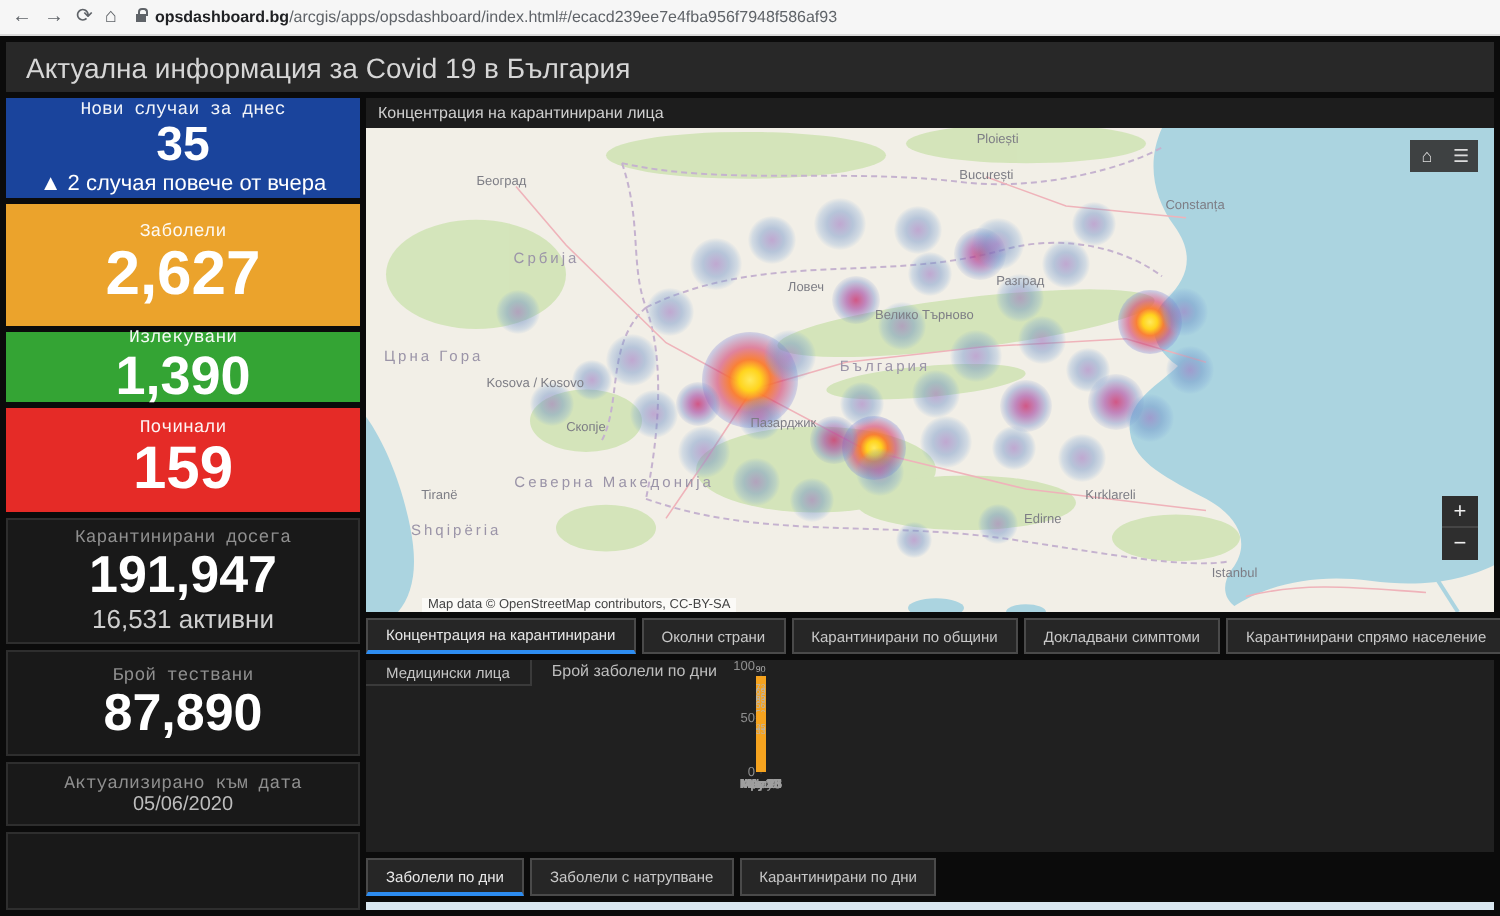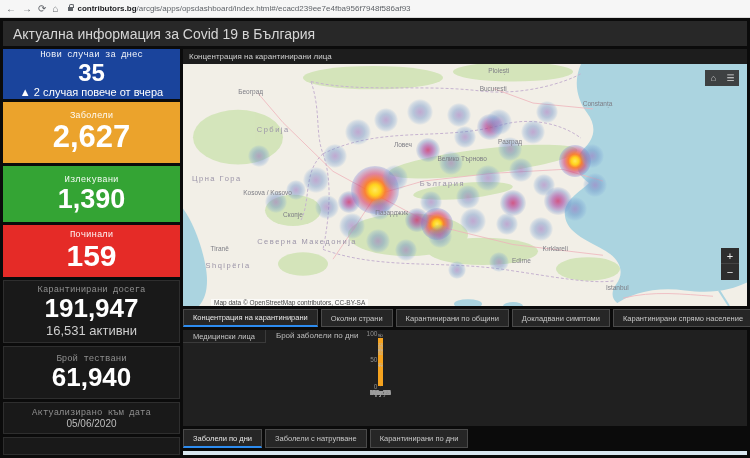--- a/index.html
+++ b/index.html
@@ -93,57 +93,57 @@
 </head>
 <body>
 
 <div class="browser-bar">
   <span class="nav-ico">←</span>
   <span class="nav-ico">→</span>
   <span class="nav-ico">⟳</span>
   <span class="nav-ico">⌂</span>
   <div class="url-box">
     <span class="lock"></span>
-    <span class="url-text"><b>contributors.bg</b><span>/arcgis/apps/opsdashboard/index.html#/ecacd239ee7e4fba956f7948f586af93</span></span>
+    <span class="url-text"><b>opsdashboard.bg</b><span>/arcgis/apps/opsdashboard/index.html#/ecacd239ee7e4fba956f7948f586af93</span></span>
   </div>
 </div>
 
 <div class="dashboard">
   <div class="dash-header">
     <span>Актуална информация за Covid 19 в България</span>
   </div>
 
   <div class="dash-body">
 
     <div class="sidebar">
       <div class="panel" style="height: 50px; background: rgb(26, 68, 156);">
         <div class="p-title">Нови случаи за днес</div>
         <div class="p-value" style="font-size:24px">35</div>
         <div class="p-sub" style="font-size:11px;color:#fff">▲ 2 случая повече от вчера</div>
       </div>
       <div class="panel" style="height: 61px; background: rgb(235, 163, 44);">
         <div class="p-title">Заболели</div>
         <div class="p-value" style="font-size:31px">2,627</div>
       </div>
-      <div class="panel" style="height: 56px; background: rgb(52, 164, 52);">
+      <div class="panel" style="height: 35px; background: rgb(52, 164, 52);">
         <div class="p-title">Излекувани</div>
         <div class="p-value" style="font-size:27px">1,390</div>
       </div>
       <div class="panel" style="height: 52px; background: rgb(229, 43, 39);">
         <div class="p-title">Починали</div>
         <div class="p-value" style="font-size:30px">159</div>
       </div>
       <div class="panel dark" style="height:63px">
         <div class="p-title">Карантинирани досега</div>
         <div class="p-value" style="font-size:26px">191,947</div>
         <div class="p-sub" style="font-size:13px;color:#cfcfcf">16,531 активни</div>
       </div>
       <div class="panel dark" style="height:53px">
         <div class="p-title">Брой тествани</div>
-        <div class="p-value" style="font-size:26px">61,940</div>
+        <div class="p-value" style="font-size:26px">87,890</div>
       </div>
       <div class="panel dark" style="height:32px">
         <div class="p-title">Актуализирано към дата</div>
         <div class="p-sub" style="font-size:10px;color:#bdbdbd">05/06/2020</div>
       </div>
       <div class="panel dark" style="flex:1"></div>
     </div>
 
     <div class="main">
       <div class="map-panel">

